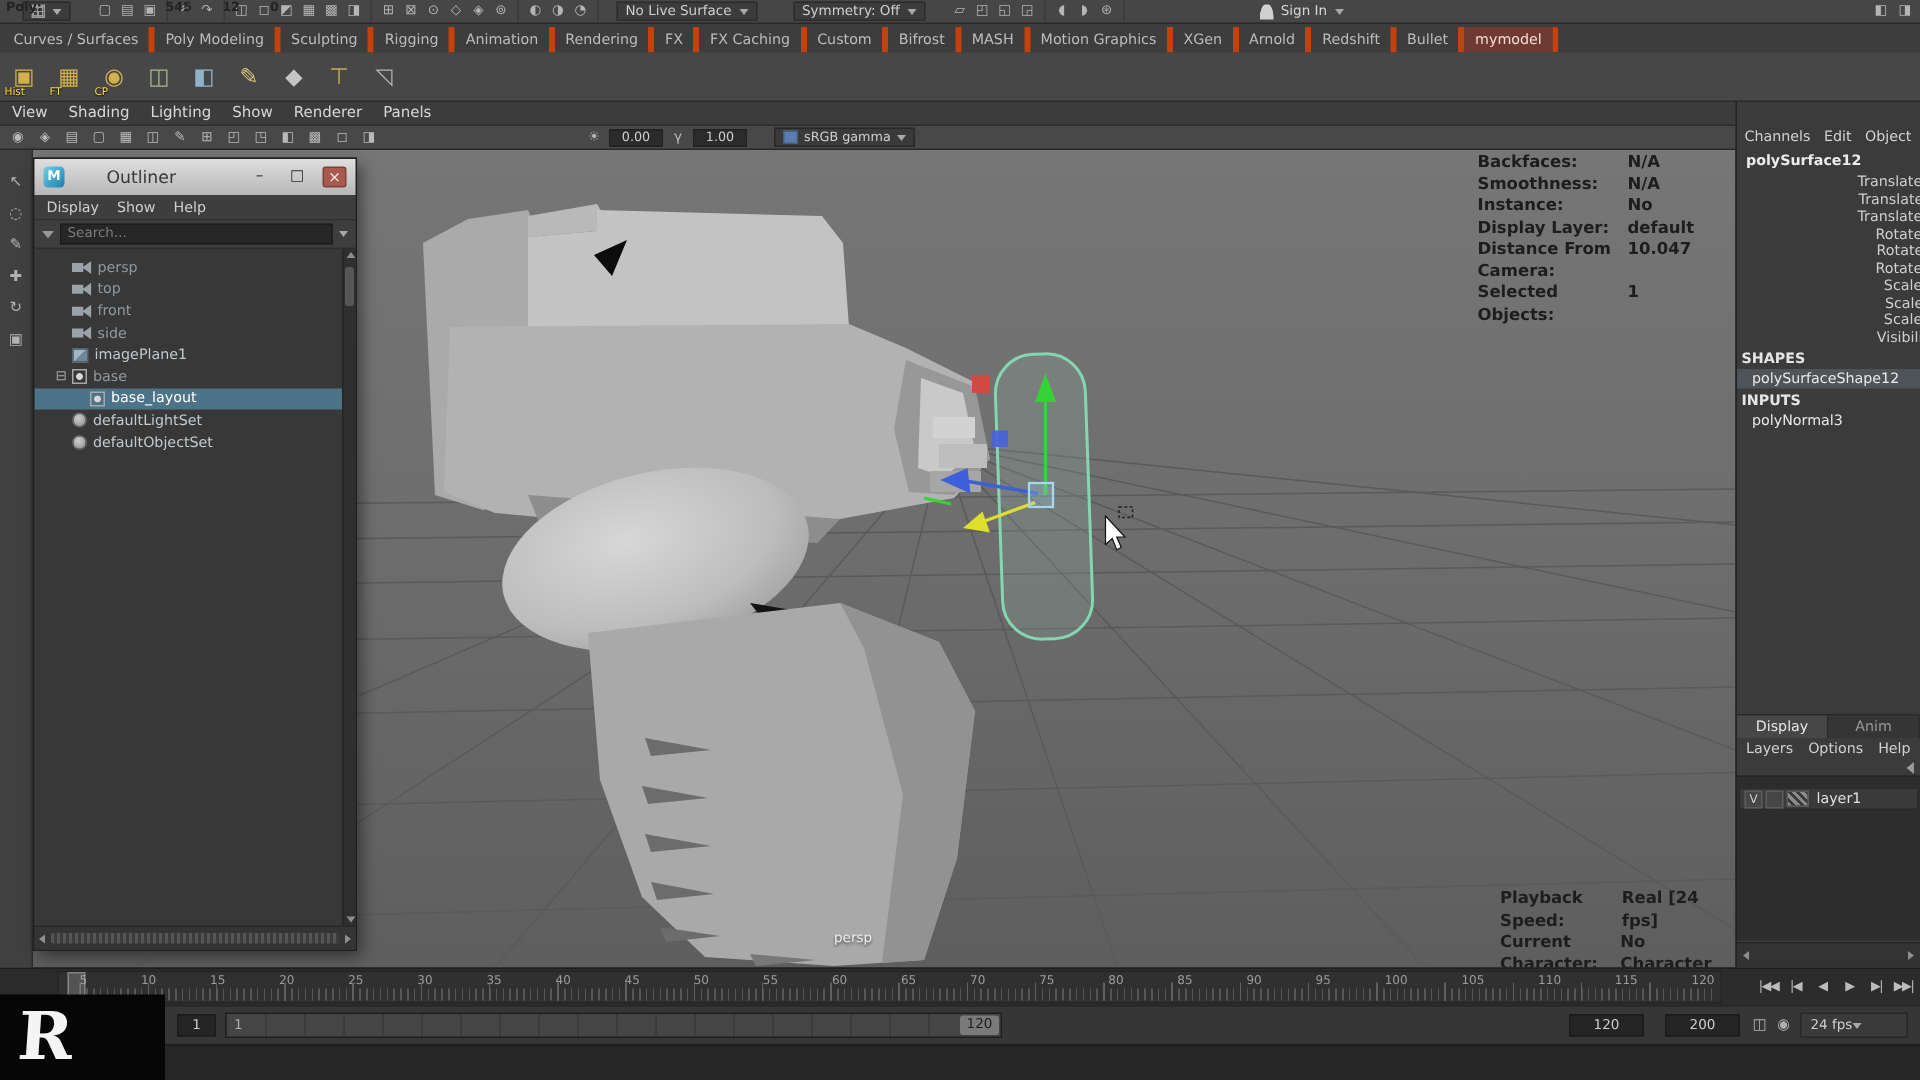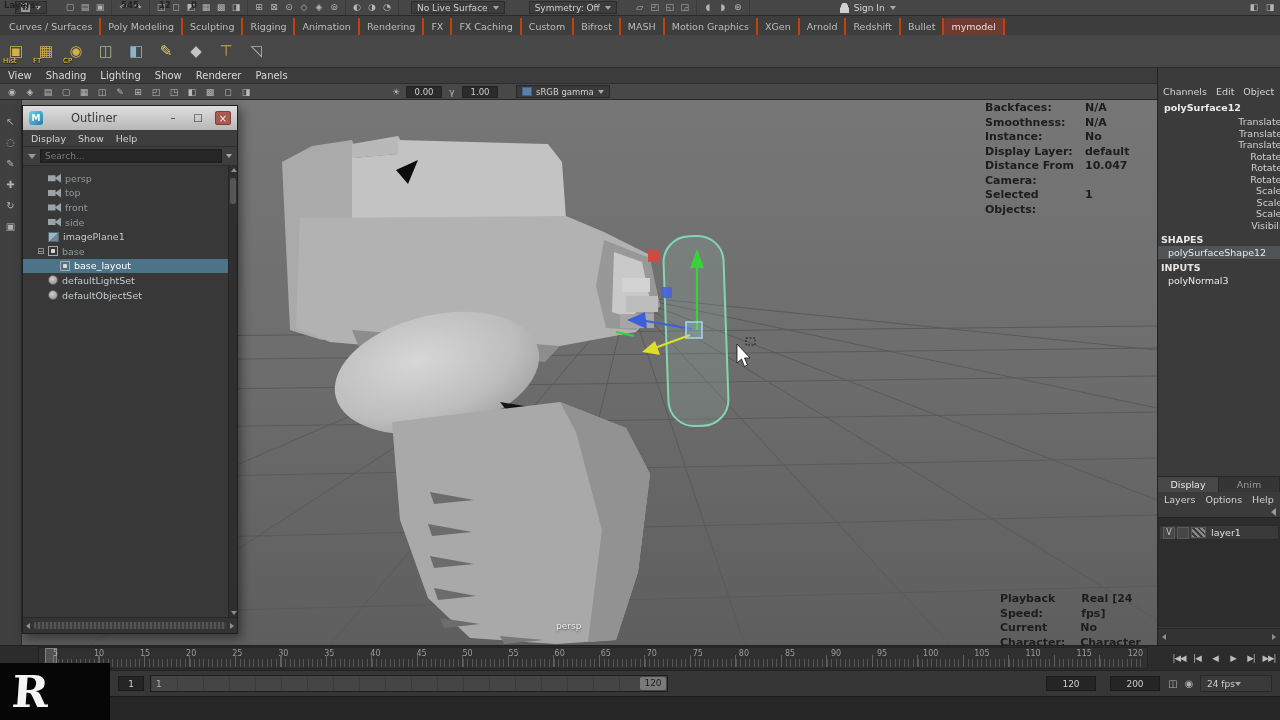--- a/index.html
+++ b/index.html
@@ -17,21 +17,21 @@
  repeating-linear-gradient(0deg,#9a9a9a 0 1px,transparent 1px 3px),
  repeating-linear-gradient(90deg,#9a9a9a 0 1px,transparent 1px 3px);border:1px solid #9a9a9a}
 .sb-signin{display:flex;align-items:center;gap:5px;margin-left:90px;color:#d6d6d6}
 .person{width:9px;height:10px;background:
  radial-gradient(circle at 50% 28%,#cfcfcf 0 2.2px,transparent 2.6px),
  radial-gradient(ellipse at 50% 105%,#cfcfcf 0 4.6px,transparent 5px)}
 .sb-right{margin-left:auto;display:flex;gap:2px}
 
 
 .shelftabs{position:absolute;left:0;top:16px;width:1280px;height:19px;background:#3d3d3d;display:flex;align-items:flex-end;padding-left:2px;font-size:9.5px;color:#bcbcbc}
-.tab{padding:3px 7px 3px;border-right:2px solid #c2410c;white-space:nowrap}
+.tab{padding:3px 7px 3px;border-right:4px solid #c2410c;white-space:nowrap}
 .tab.active{background:#6e3a32;color:#f2ddd6;border-radius:2px 2px 0 0}
 .shelficons{position:absolute;left:0;top:35px;width:1280px;height:33px;background:#474747;border-bottom:1px solid #2b2b2b;display:flex;gap:2px;padding:2px}
 .shelf-btn{width:28px;height:28px;position:relative;display:flex;align-items:center;justify-content:center;font-size:15px}
 .shelf-lbl{position:absolute;left:1px;bottom:0;font-size:7px;color:#ffd24a;text-shadow:0 1px 1px #000;font-weight:normal}
 
 
 .panelmenu{position:absolute;left:0;top:68px;width:1157px;height:16px;background:#3c3c3c;border-bottom:1px solid #2d2d2d;display:flex;gap:14px;align-items:center;padding:0 8px;color:#d8d8d8}
 .vptoolbar{position:absolute;left:0;top:84px;width:1157px;height:16px;background:#484848;border-bottom:1px solid #282828;display:flex;gap:2px;align-items:center;padding:0 4px}
 .vt-icons{display:flex;gap:2px}
 .vt-icon{width:16px;text-align:center;color:#b9b9b9;font-size:9px}
@@ -432,21 +432,21 @@
         </div>
         <div class="hud-row">
           <span class="hud-label">IK Blend:</span>
           <span class="hud-value">No Solver</span>
         </div>
       </div>
     <div class="persp">persp</div>
   </div>
 
   <div class="polycount">
-    <span>Layers:</span>
+    <span>Poly:</span>
     <span class="pcv" style="width:100px">545</span>
     <span class="pcv" style="width:32px">12</span>
     <span class="pcv" style="width:26px">0</span>
   </div>
 
   <div class="toolbox">
 
   <span class="tool">↖</span>
       <span class="tool">◌</span>
       <span class="tool">✎</span>

